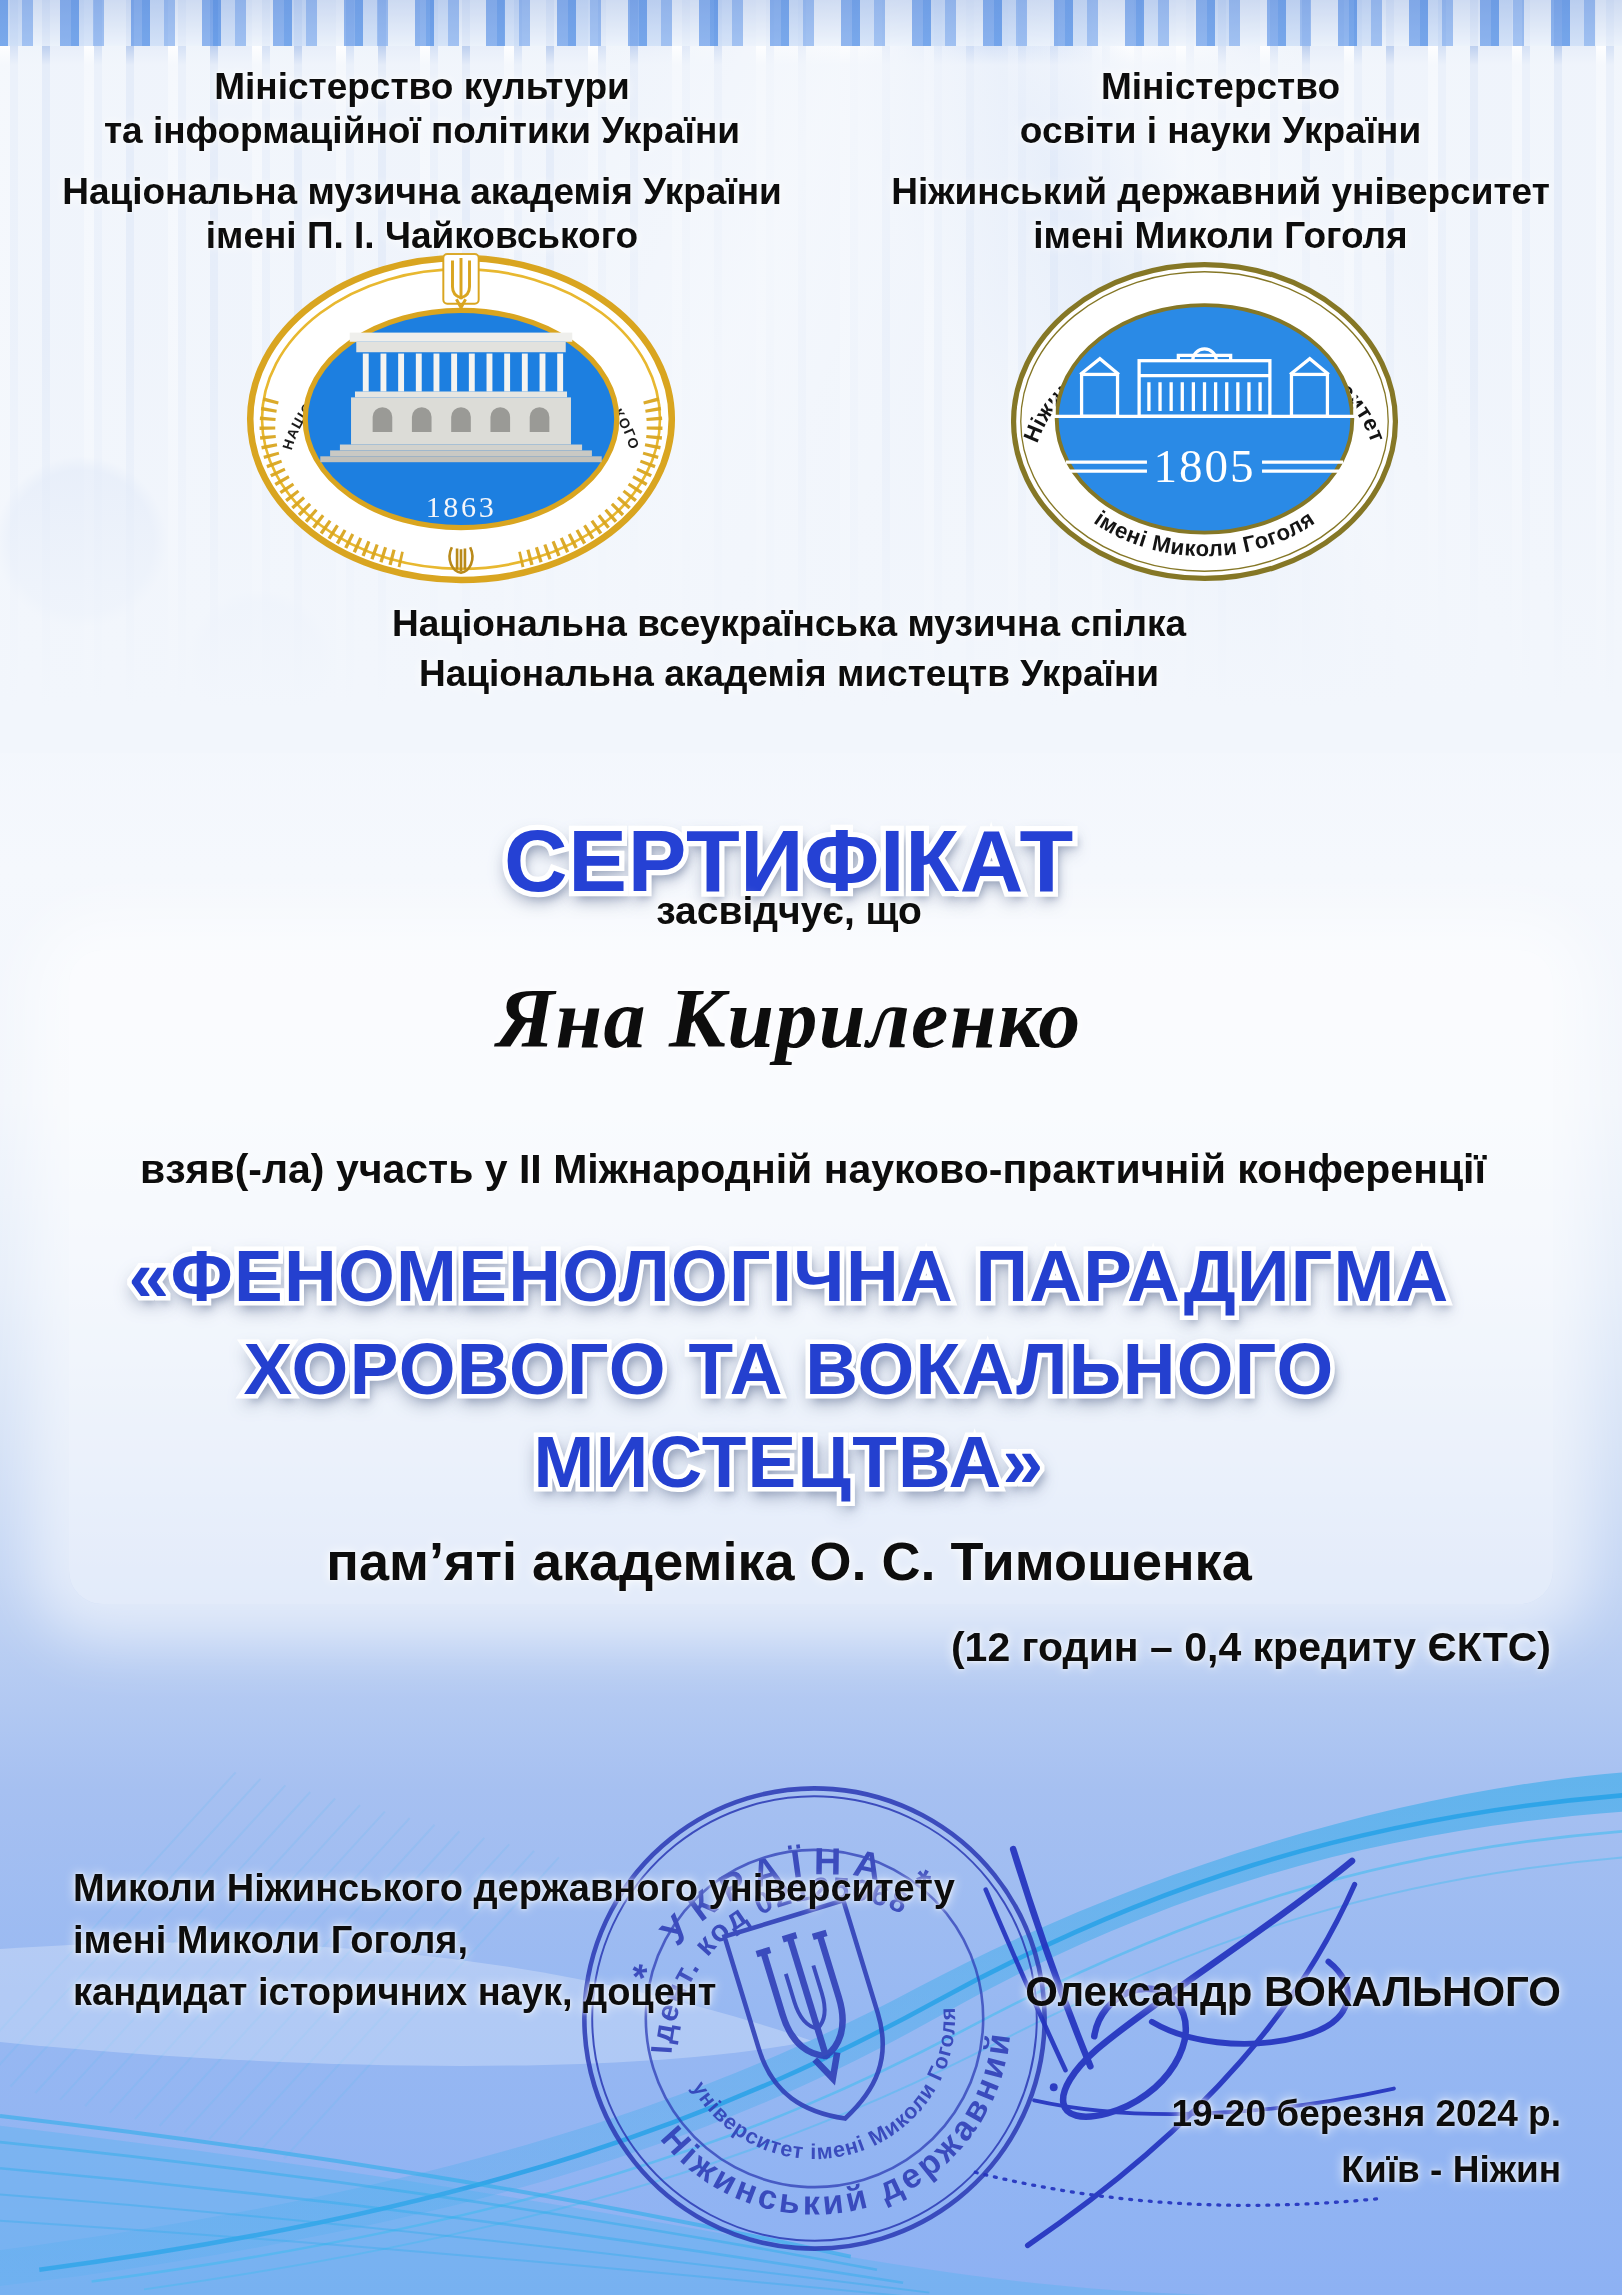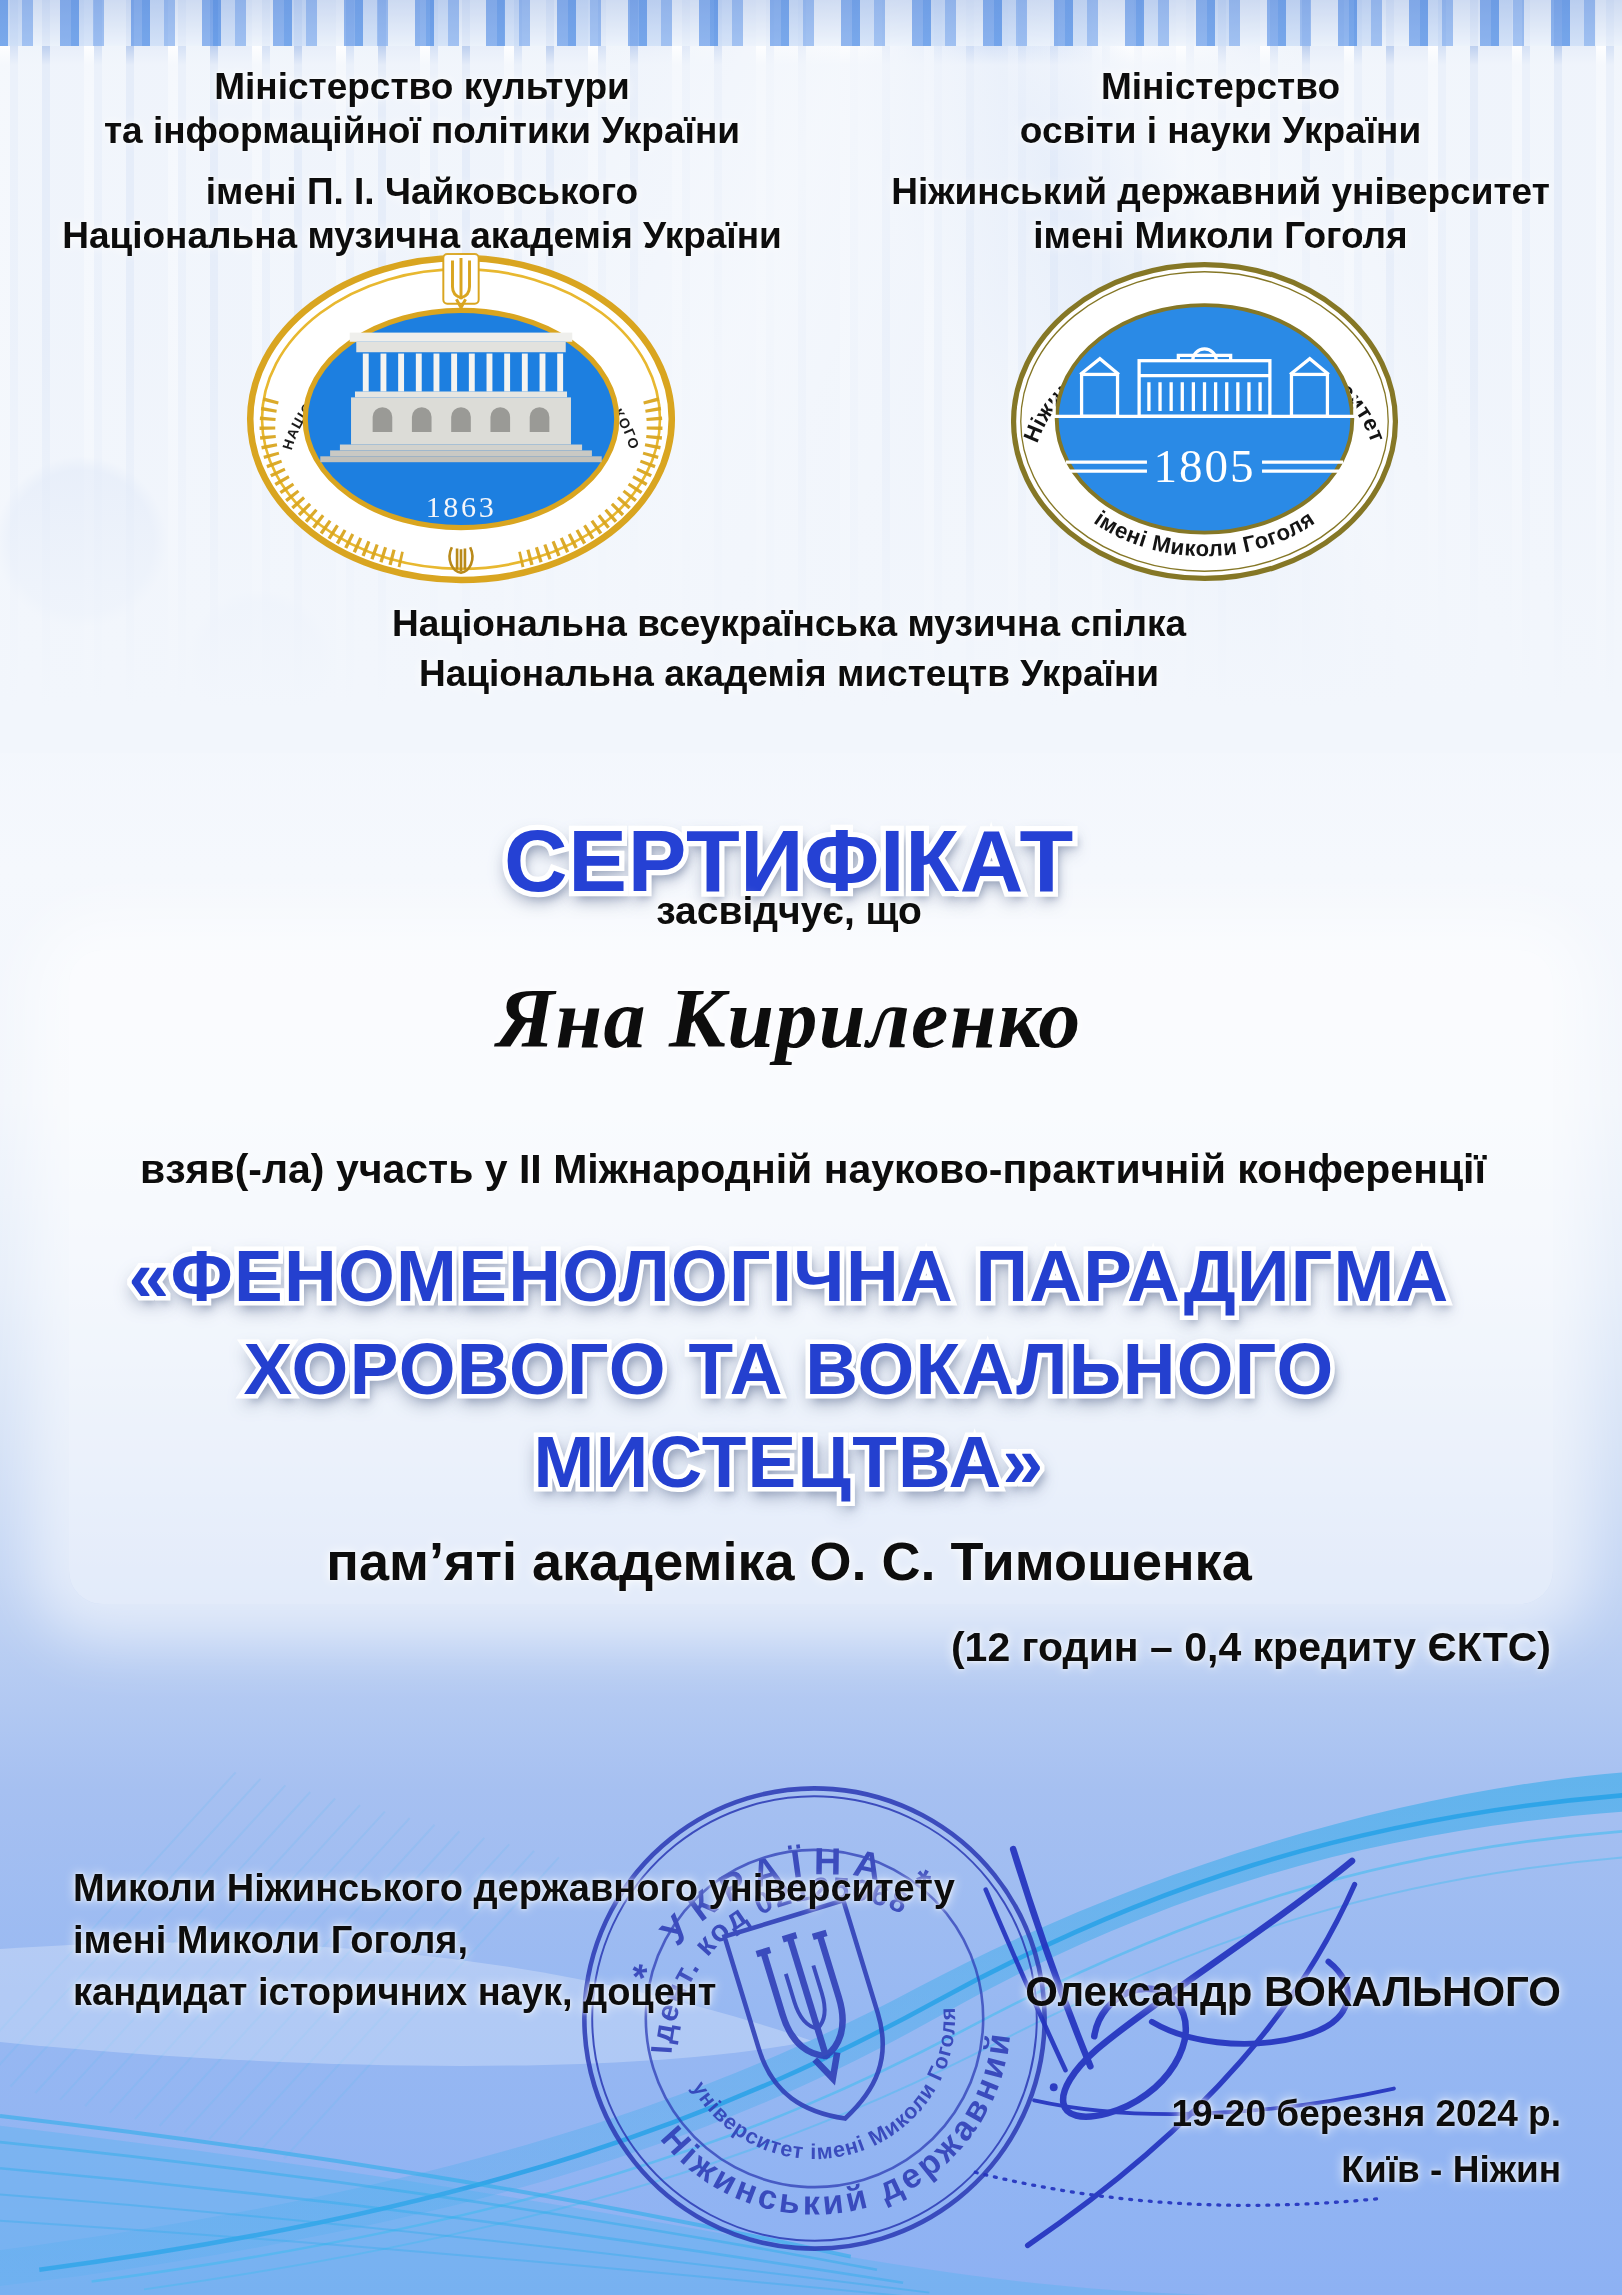--- a/index.html
+++ b/index.html
@@ -245,22 +245,22 @@
       <path stroke-width="6" d="M 150,450 C 320,488 530,470 700,432"></path>
       <path stroke-width="5" stroke-dasharray="3 12" d="M 60,560 C 260,610 460,622 680,600"></path>
       <circle cx="180" cy="430" r="6" fill="#2433bf" stroke="none"></circle>
     </g>
   </svg>
 
   <div class="txt hdr halo" style="left:26px; top:65px; width:792px;">
     <div>Міністерство культури</div>
     <div>та інформаційної політики України</div>
     <div class="gap"></div>
+    <div>Національна музична академія України</div>
     <div>імені П. І. Чайковського</div>
-    <div>Національна музична академія України</div>
   </div>
 
   <div class="txt hdr halo" style="left:851px; top:65px; width:739px;">
     <div>Міністерство</div>
     <div>освіти і науки України</div>
     <div class="gap"></div>
     <div>Ніжинський державний університет</div>
     <div>імені Миколи Гоголя</div>
   </div>
 

